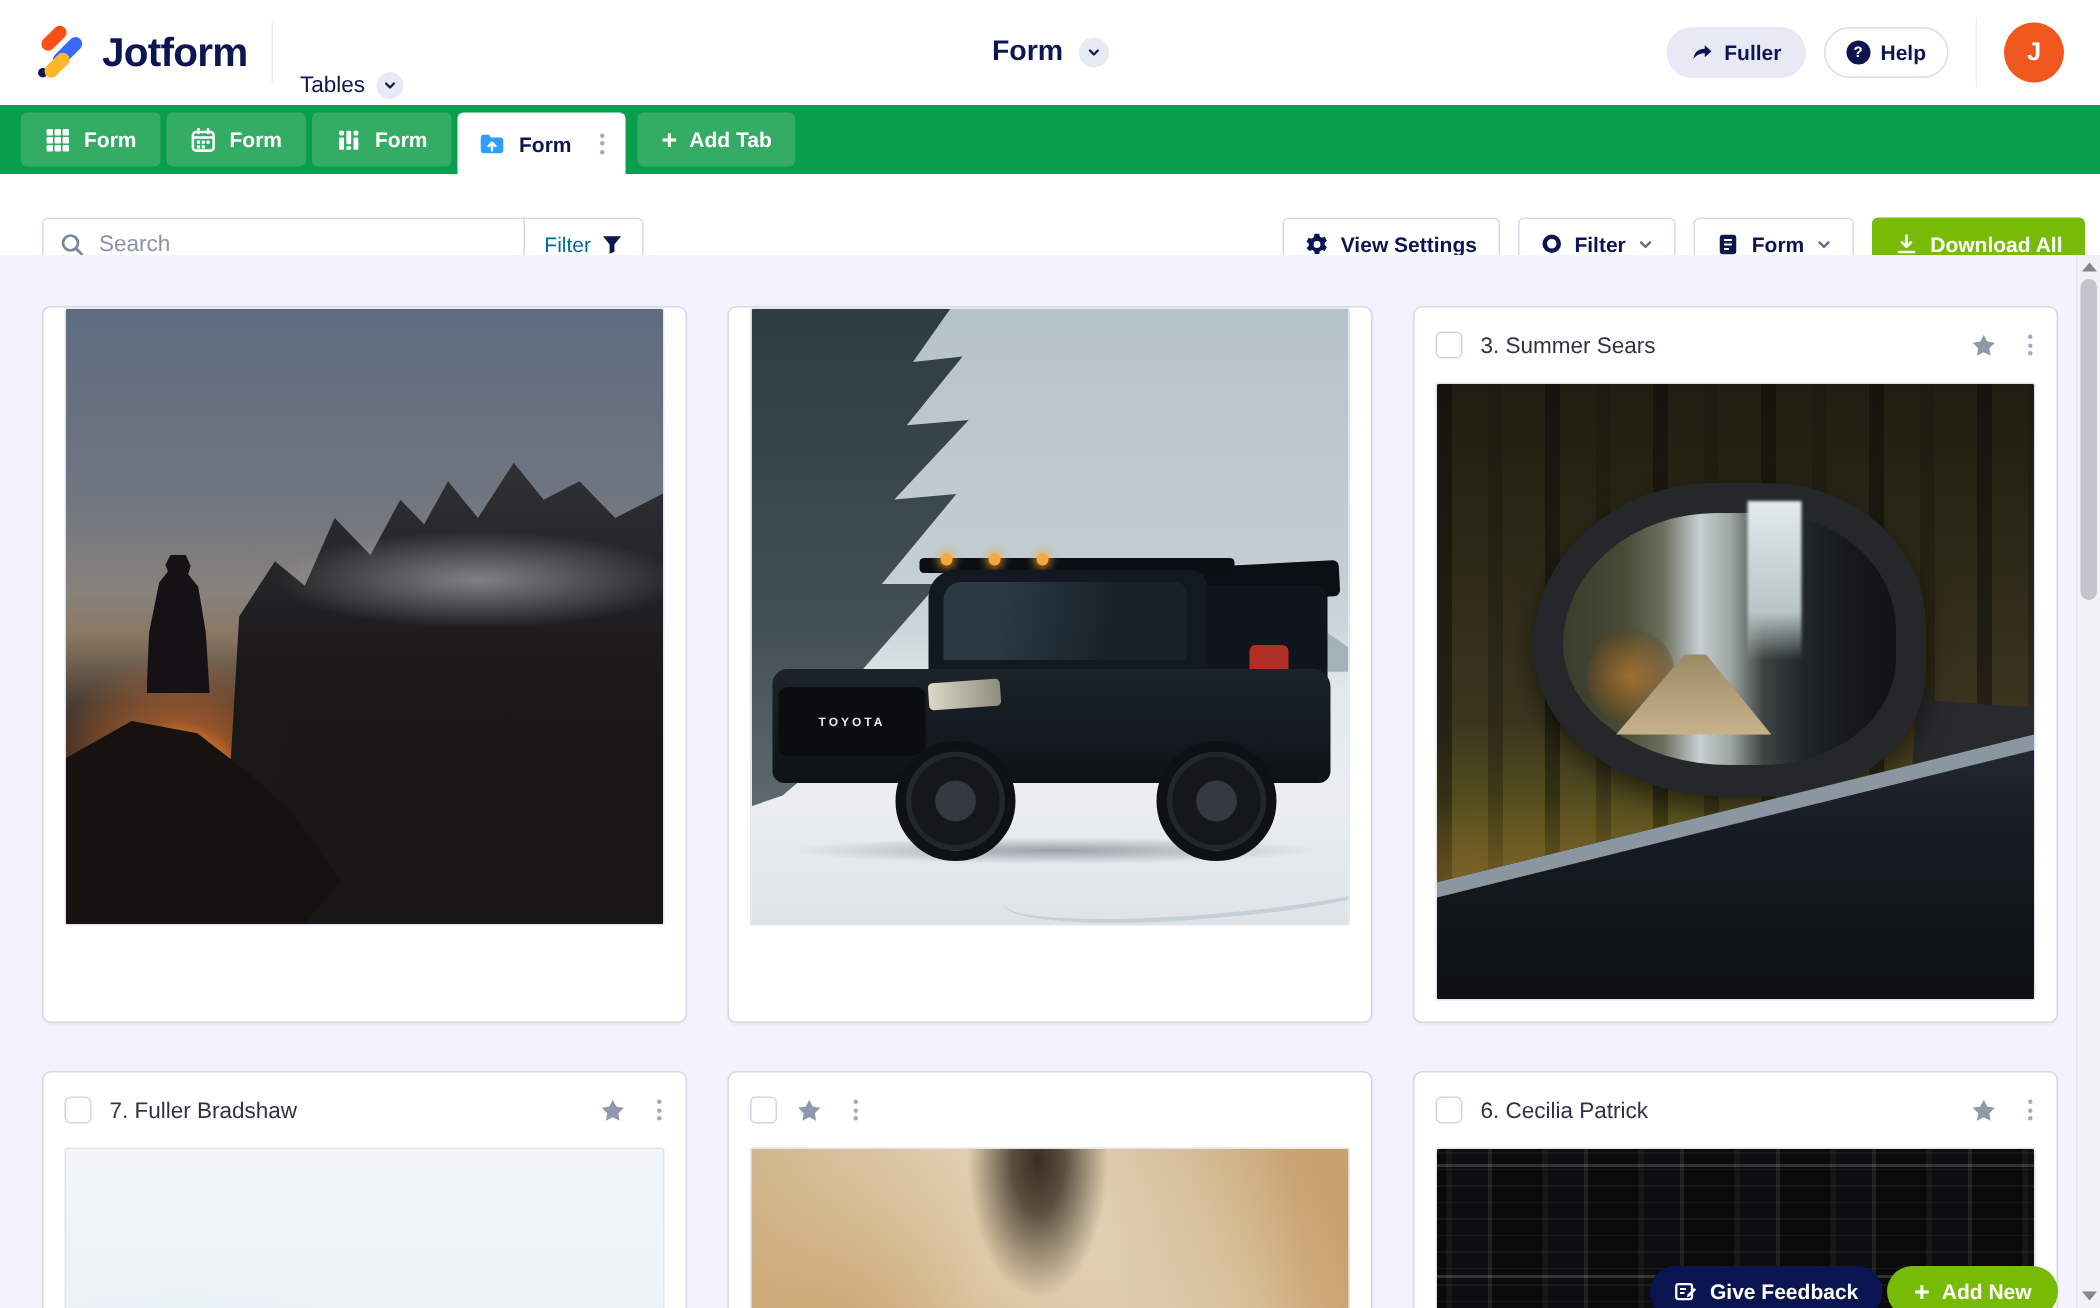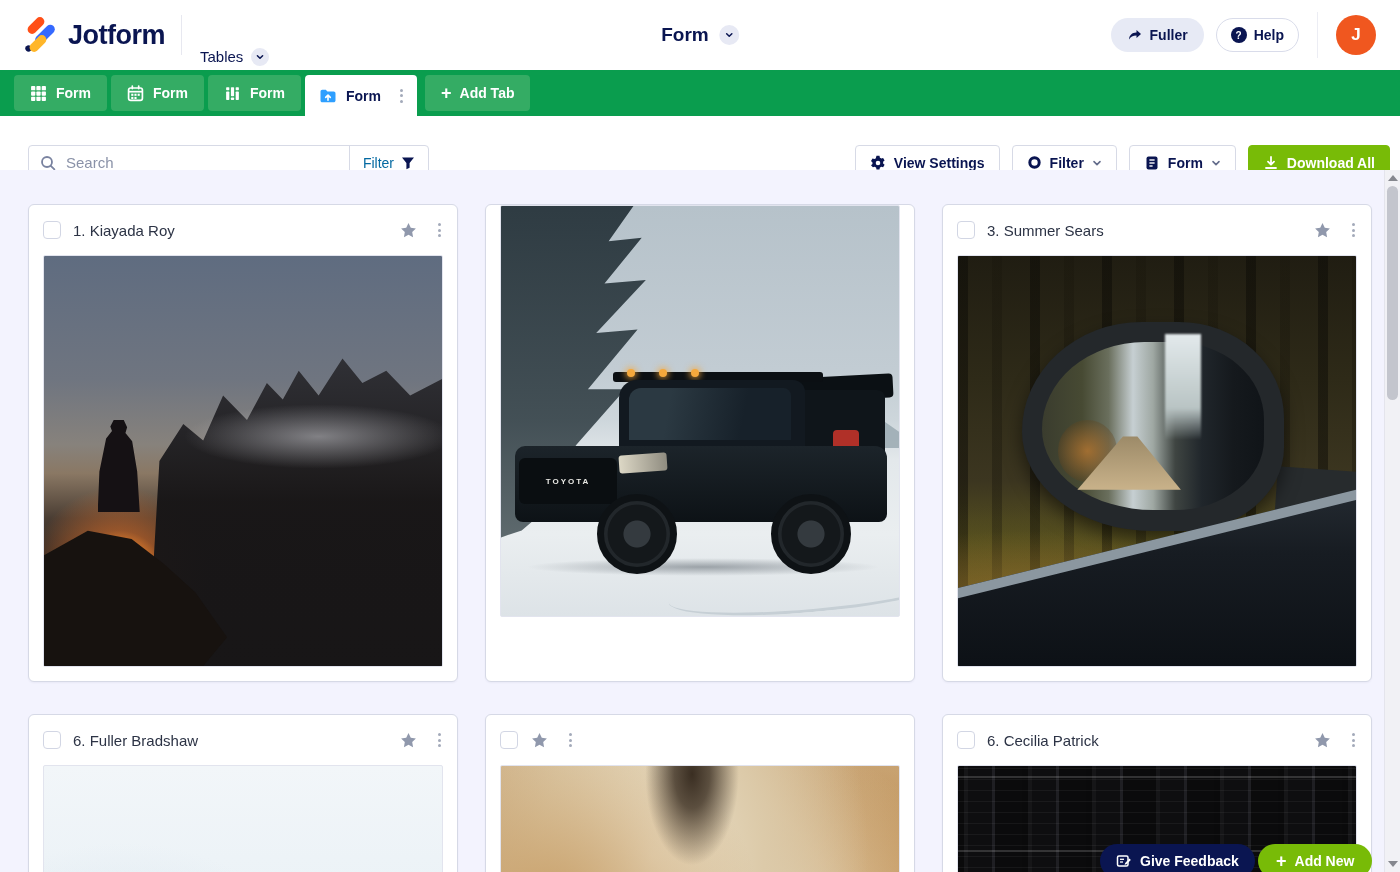--- a/index.html
+++ b/index.html
@@ -359,34 +359,20 @@
             </svg>
         </span>
         <span>Download All</span>
       </button>
     </div>
   </div>
 
   <main class="content">
 
     <div class="card" style="left:28px;top:34px;">
-      <div class="card-head">
-        <span class="cb"></span>
-        <span class="card-title">1. Kiayada Roy</span>
-        <span class="star">
-          <svg width="19" height="19" viewBox="0 0 20 20" fill="#9098ac">
-              <path d="M10 2.2l2.4 4.9 5.4.8-3.9 3.8.9 5.4L10 14.6l-4.8 2.5.9-5.4L2.2 7.9l5.4-.8z"></path>
-            </svg>
-        </span>
-        <span class="kebab">
-            <i></i>
-            <i></i>
-            <i></i>
-          </span>
-      </div>
       <div class="ph img-sunset">
         <i class="glow"></i>
           <i class="peaks"></i>
           <i class="mist"></i>
           <i class="rock"></i>
           <i class="person"></i>
       </div>
     </div>
 
     <div class="card" style="left:485px;top:34px;">
@@ -437,21 +423,21 @@
           <i class="mir-bush"></i>
           <i class="mir-road"></i>
         <i class="sill"></i>
           <i class="sill-edge"></i>
       </div>
     </div>
 
     <div class="card" style="left:28px;top:544px;">
       <div class="card-head">
         <span class="cb"></span>
-        <span class="card-title">6. Fuller Bradshaw</span>
+        <span class="card-title">7. Fuller Bradshaw</span>
         <span class="star">
           <svg width="19" height="19" viewBox="0 0 20 20" fill="#9098ac">
               <path d="M10 2.2l2.4 4.9 5.4.8-3.9 3.8.9 5.4L10 14.6l-4.8 2.5.9-5.4L2.2 7.9l5.4-.8z"></path>
             </svg>
         </span>
         <span class="kebab">
             <i></i>
             <i></i>
             <i></i>
           </span>

